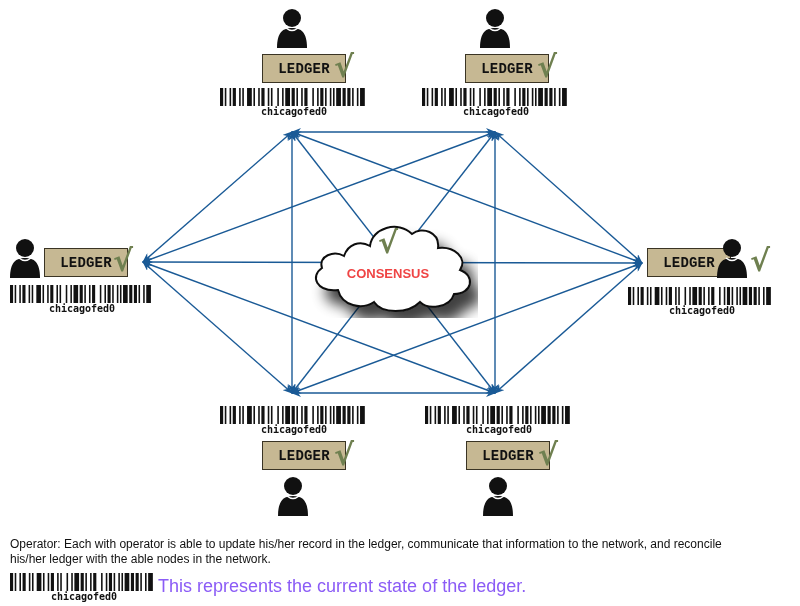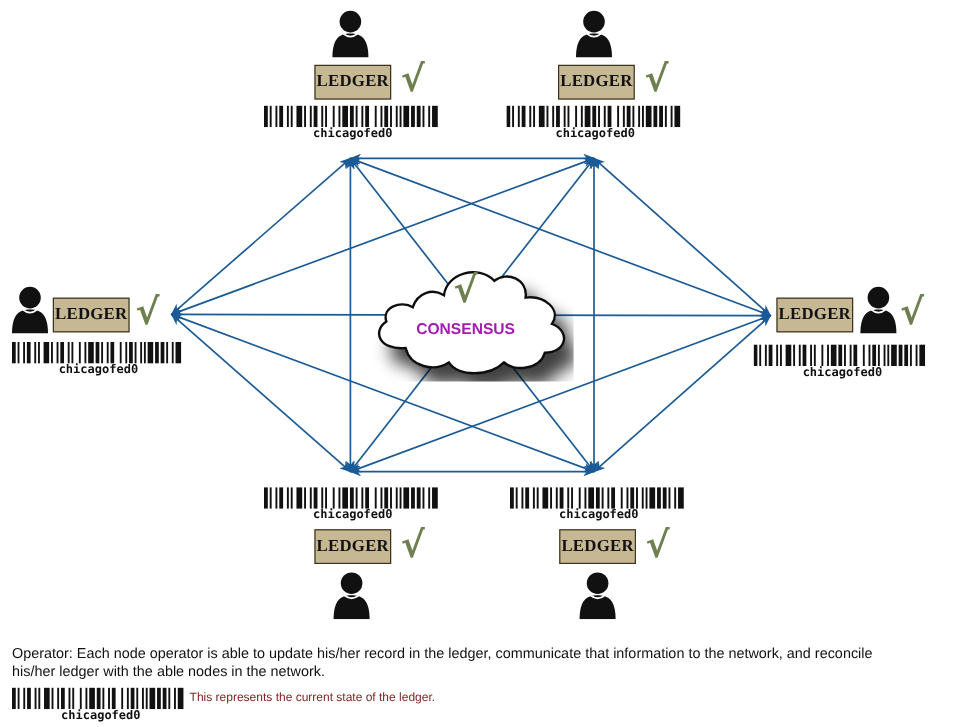--- a/index.html
+++ b/index.html
@@ -1,30 +1,30 @@
 <!DOCTYPE html>
 <html><head>
 <meta charset="utf-8">
 <style>
   html, body { margin:0; padding:0; background:#ffffff; }
   body { width:800px; height:606px; position:relative; overflow:hidden; font-family:"Liberation Sans", sans-serif; }
   #diagram { position:absolute; left:0; top:0; width:800px; height:530px; }
-  .ledger-box { position:absolute; width:64px; height:29px; background:#c6b893; border:1.5px solid #3a3424; box-sizing:border-box;
-    font-family:Liberation Serif, serif; font-weight:bold; font-size:14px; color:#111; display:flex; align-items:center; justify-content:center; letter-spacing:0.2px; }
+  .ledger-box { position:absolute; width:84px; height:29px; background:#c6b893; border:1.5px solid #3a3424; box-sizing:border-box;
+    font-family:Liberation Mono, monospace; font-weight:bold; font-size:14px; color:#111; display:flex; align-items:center; justify-content:center; letter-spacing:0.2px; }
   .check { position:absolute; font-family:"DejaVu Sans", sans-serif; font-size:30px; font-weight:bold; color:#6f8050; line-height:1; }
   .barcode { position:absolute; height:18px; }
   .barcode-label { position:absolute; font-family:"DejaVu Sans Mono", monospace; font-weight:bold; font-size:10px; color:#111; text-align:center; width:150px; }
   .person { position:absolute; width:34px; height:40px; }
   .caption { position:absolute; left:10px; font-size:12px; color:#111; line-height:15px; }
   .legend-barcode { position:absolute; left:10px; top:573px; height:18px; }
-  .legend-text { position:absolute; left:158px; top:576px; font-size:10px; color:#7f1d1d; }
+  .legend-text { position:absolute; left:158px; top:576px; font-size:18px; color:#8b5cf6; }
   .legend-label { position:absolute; left:10px; top:591px; width:148px; text-align:center; font-family:"DejaVu Sans Mono", monospace; font-weight:bold; font-size:10px; color:#111; }
   .cloud-wrap { position:absolute; left:308px; top:218px; width:170px; height:100px; }
   .cloud-check { position:absolute; left:378px; top:228px; }
-  .cloud-label { position:absolute; left:330px; top:266px; width:116px; text-align:center; font-weight:bold; font-size:13px; color:#a21caf; }
+  .cloud-label { position:absolute; left:330px; top:266px; width:116px; text-align:center; font-weight:bold; font-size:13px; color:#ef4444; }
 </style>
 </head>
 <body>
 
 <div id="diagram">
   <svg id="net" width="800" height="530" style="position:absolute;left:0;top:0">
     <defs>
       <marker id="arr" markerWidth="10" markerHeight="8" refX="9" refY="4" orient="auto-start-reverse" markerUnits="userSpaceOnUse">
         <path d="M0,0 L10,4 L0,8 L3,4 z" fill="#1a5a96"></path>
       </marker>
@@ -323,21 +323,21 @@
     <div class="ledger-box" style="left:466px;top:441px">LEDGER</div>
     <div class="check" style="left:538px;top:440px">√</div>
     <svg class="person" style="left:481px;top:476px" viewBox="0 0 34 40">
         <circle cx="17" cy="10" r="9" fill="#111"></circle>
         <path d="M2,40 C2,24 8,20 17,20 C26,20 32,24 32,40 Z" fill="#111"></path>
         <path d="M11,20 Q17,25 23,20" stroke="#fff" stroke-width="1.5" fill="none"></path>
       </svg>
   </div>
 </div>
 
-<div class="caption" style="top:537px">Operator: Each node operator is able to update his/her record in the ledger, communicate that information to the network, and reconcile</div>
+<div class="caption" style="top:537px">Operator: Each with operator is able to update his/her record in the ledger, communicate that information to the network, and reconcile</div>
 <div class="caption" style="top:552px">his/her ledger with the able nodes in the network.</div>
 
 <svg class="legend-barcode" width="146" height="18">
     <rect x="0.00" y="0" width="3.14" height="18" fill="#111"></rect>
     <rect x="4.71" y="0" width="1.57" height="18" fill="#111"></rect>
     <rect x="9.42" y="0" width="1.57" height="18" fill="#111"></rect>
     <rect x="12.56" y="0" width="3.14" height="18" fill="#111"></rect>
     <rect x="18.84" y="0" width="1.57" height="18" fill="#111"></rect>
     <rect x="21.98" y="0" width="1.57" height="18" fill="#111"></rect>
     <rect x="26.69" y="0" width="4.71" height="18" fill="#111"></rect>

